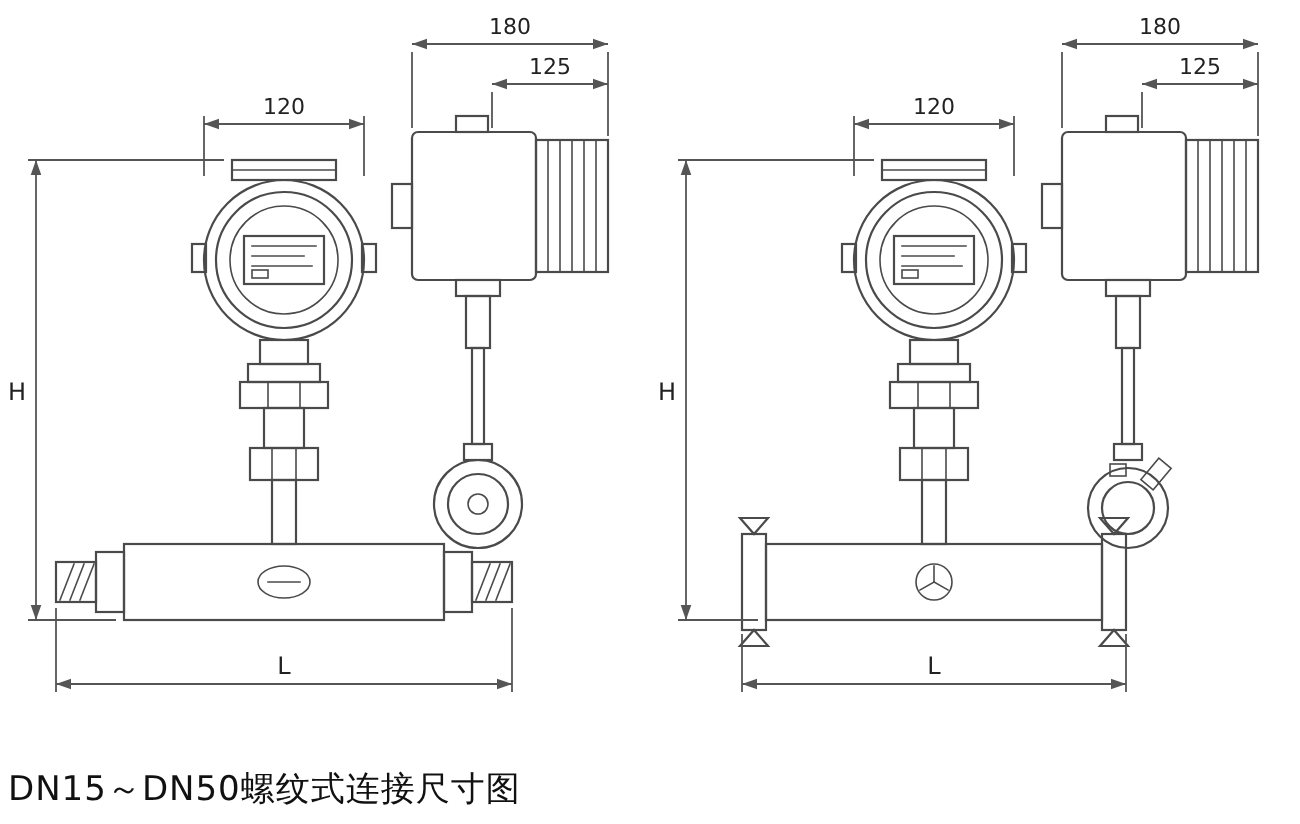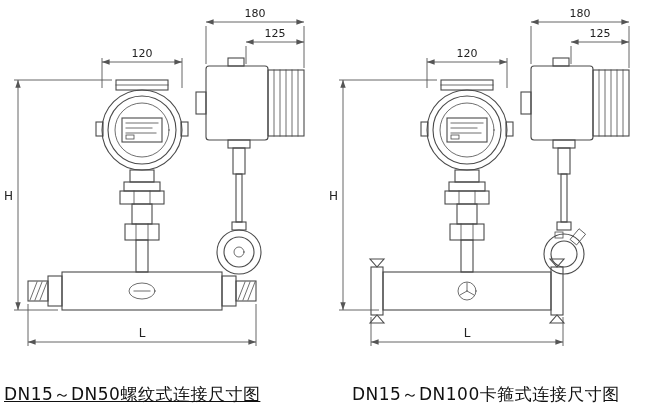--- a/index.html
+++ b/index.html
@@ -9,21 +9,21 @@
   .drawing.left  { left:0; }
   .drawing.right { left:325px; }
   
   .obj { fill:none; stroke:#4a4a4a; stroke-width:1.1; stroke-linecap:square; }
   .obj .thin { stroke-width:0.8; }
   
   .dim line { stroke:#555555; stroke-width:0.9; }
   .dim text { fill:#222222; stroke:none; font-family:"DejaVu Sans", sans-serif; font-size:11px; }
   .dim text.big { font-size:12px; }
   .caption { position:absolute; top:383px; color:#111111; font-size:17px; letter-spacing:0.5px; white-space:nowrap; }
-  .caption.left { left:4px;text-decoration:underline; }
+  .caption.left { left:4px; }
   .caption.right { left:352px; }
 </style>
 </head>
 <body>
 
 <div class="page">
 
   <svg class="drawing left" width="325" height="368" viewBox="0 0 325 368" xmlns="http://www.w3.org/2000/svg">
     <defs>
       <marker id="arwL" markerWidth="9" markerHeight="8" refX="8.5" refY="4" orient="auto-start-reverse">
@@ -227,15 +227,14 @@
       <text class="big" x="4" y="196">H</text>
 
       <line x1="46" y1="313" x2="46" y2="342"></line>
       <line x1="238" y1="313" x2="238" y2="342"></line>
       <line x1="46" y1="338" x2="238" y2="338" marker-start="url(#arwR)" marker-end="url(#arwR)"></line>
       <text class="big" x="142" y="333" text-anchor="middle">L</text>
     </g>
   </svg>
 
   <div class="caption left">DN15～DN50螺纹式连接尺寸图</div>
-  <div class="caption right">DN15～DN100卡箍式连接尺寸图</div>
 
 </div>
 
 </body></html>

